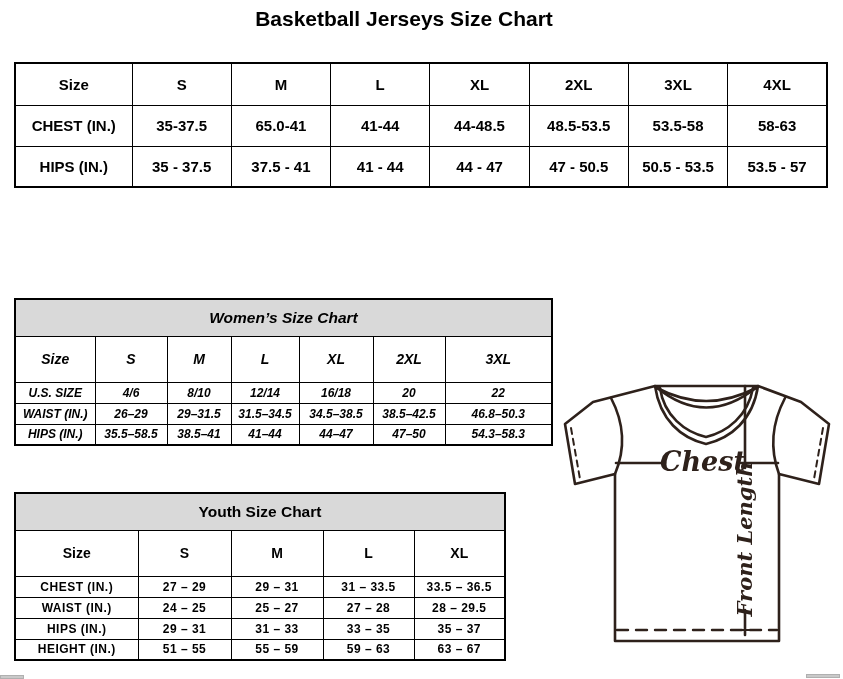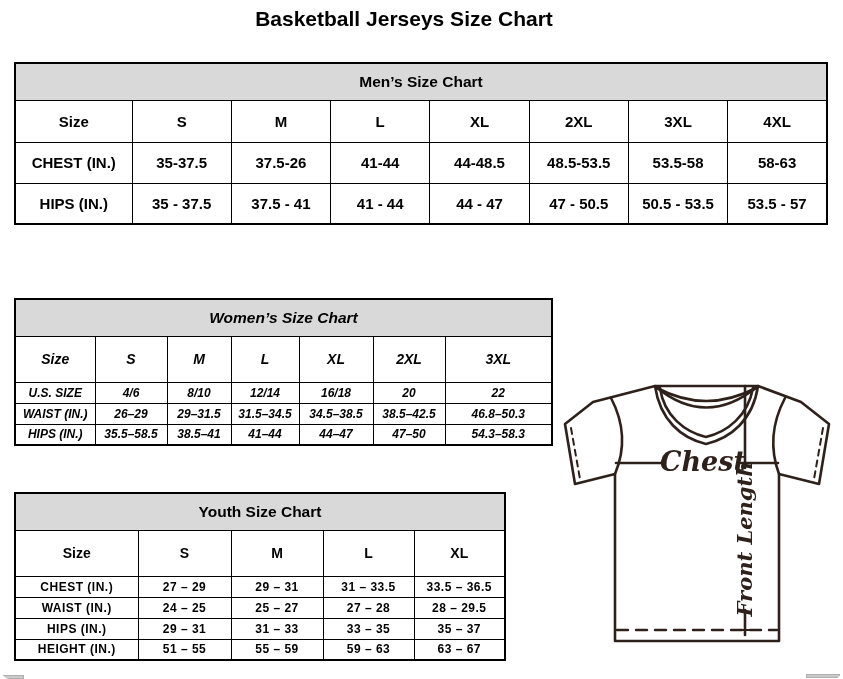--- a/index.html
+++ b/index.html
@@ -1,19 +1,19 @@
 <!DOCTYPE html>
 <html><head>
 <meta charset="utf-8">
 <style>
   * { margin:0; padding:0; box-sizing:border-box; }
   html,body { background:#ffffff; }
   .sheet {
     position:relative; width:843px; height:679px; background:#ffffff;
-    font-family:"Liberation Sans", sans-serif; overflow:hidden;border-radius:11px;
+    font-family:"Liberation Sans", sans-serif; overflow:hidden;
   }
   .page-title {
     position:absolute; top:7px; left:0; width:808px; text-align:center;
     font-size:21px; font-weight:bold; color:#000;
   }
   table.sizes {
     position:absolute; border-collapse:collapse; table-layout:fixed;
     border:2px solid #000; background:#fff;
   }
   table.sizes td {
@@ -60,37 +60,34 @@
         <col style="width:117px">
         <col>
         <col>
         <col>
         <col>
         <col>
         <col>
         <col>
       </colgroup>
     <tbody>
-        <tr class="title-row">
-      <td colspan="8">Men’s Size Chart</td>
-    </tr>
     <tr class="size-row">
       <td>Size</td>
       <td>S</td>
       <td>M</td>
       <td>L</td>
       <td>XL</td>
       <td>2XL</td>
       <td>3XL</td>
       <td>4XL</td>
     </tr>
     <tr class="data-row">
       <td>CHEST (IN.)</td>
       <td>35-37.5</td>
-      <td>37.5-26</td>
+      <td>65.0-41</td>
       <td>41-44</td>
       <td>44-48.5</td>
       <td>48.5-53.5</td>
       <td>53.5-58</td>
       <td>58-63</td>
     </tr>
     <tr class="data-row">
       <td>HIPS (IN.)</td>
       <td>35 - 37.5</td>
       <td>37.5 - 41</td>

